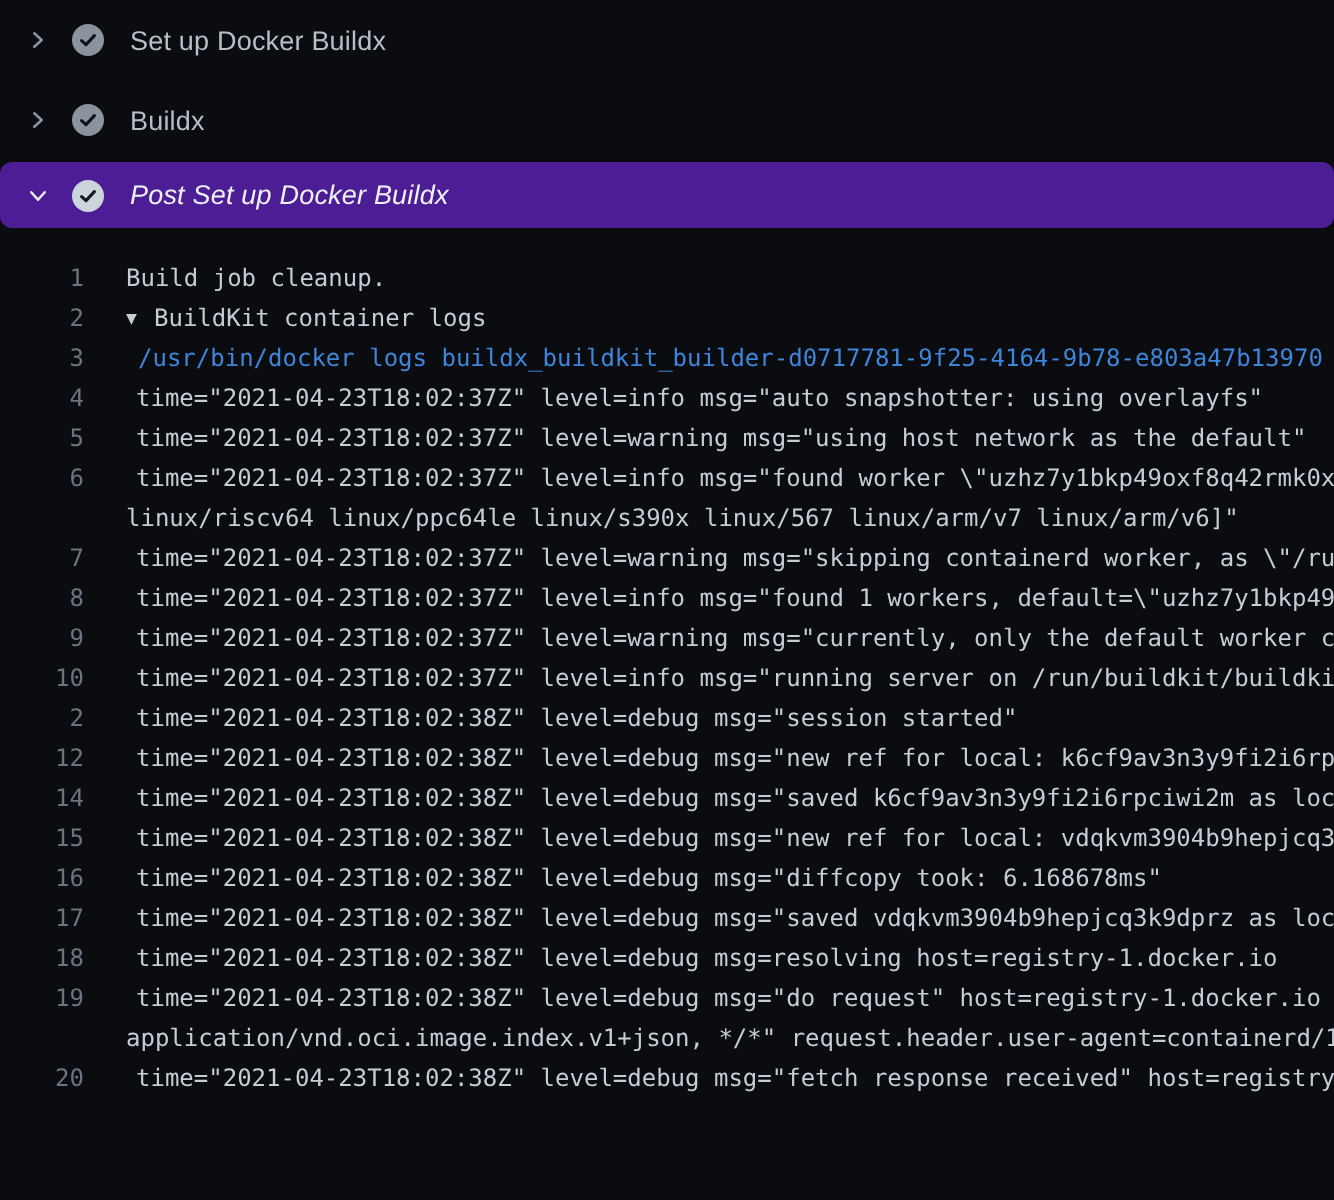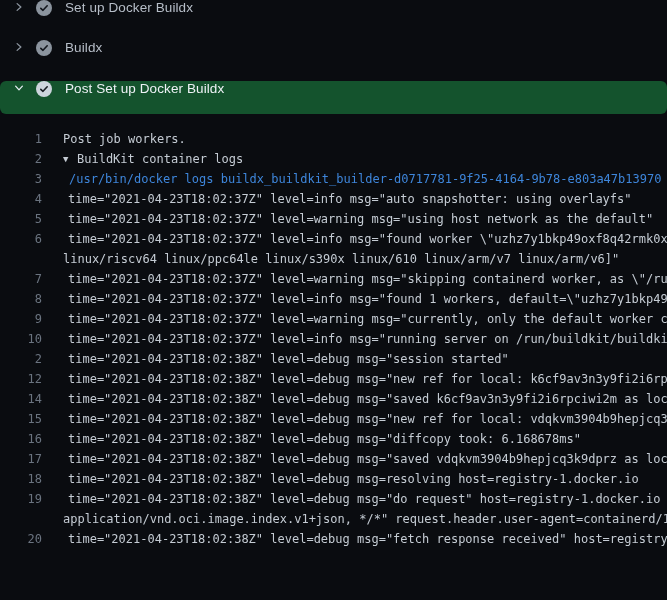--- a/index.html
+++ b/index.html
@@ -4,28 +4,28 @@
 <style>
   html,body{margin:0;padding:0;background:#0a0c10;}
   .screen{
     position:relative;width:667px;height:600px;overflow:hidden;
     background:#0a0c10;
     font-family:"Liberation Sans",sans-serif;
     -webkit-font-smoothing:antialiased;
   }
   
   .step-row{
-    display:flex;align-items:flex-start;height:40px;padding-left:12px;
+    display:flex;align-items:center;height:40px;padding-left:12px;
     cursor:pointer;box-sizing:border-box;
   }
   .step-row .chev{width:14px;height:14px;display:flex;align-items:center;justify-content:center;color:#8b949e;flex:0 0 14px;}
   .step-row .status{margin-left:10px;width:16px;height:16px;flex:0 0 16px;color:#8b949e;}
   .step-row .label{margin-left:13px;font-size:13.5px;color:#b7bec8;letter-spacing:.1px;}
   .step-row.expanded{
-    height:33px;margin-top:1px;background:#14532d;border-radius:6px;
+    height:33px;margin-top:1px;background:#4c1d95;border-radius:6px;font-style:italic;
   }
   .step-row.expanded .chev{color:#e6edf3;}
   .step-row.expanded .status{color:#ccd4dc;}
   .step-row.expanded .label{color:#eef2f6;}
   
   .log{
     margin-top:15px;
     font-family:"DejaVu Sans Mono","Liberation Mono",monospace;
     font-size:12px;line-height:20px;
   }
@@ -94,21 +94,21 @@
         </svg>
     </span>
     <span class="label">Post Set up Docker Buildx</span>
   </div>
 
   <div class="log" id="log-lines">
     <div class="log-row style-normal">
       <a class="num">1</a>
       <span class="content">
         
-        <span class="txt">Post job workers.</span>
+        <span class="txt">Build job cleanup.</span>
       </span>
     </div>
 
     <div class="log-row style-group">
       <a class="num">2</a>
       <span class="content">
         <span class="marker">▼</span>
         <span class="txt">BuildKit container logs</span>
       </span>
     </div>
@@ -142,21 +142,21 @@
       <span class="content">
         
         <span class="txt">time="2021-04-23T18:02:37Z" level=info msg="found worker \"uzhz7y1bkp49oxf8q42rmk0xjd\"</span>
       </span>
     </div>
 
     <div class="log-row style-cont">
       <a class="num"></a>
       <span class="content">
         
-        <span class="txt">linux/riscv64 linux/ppc64le linux/s390x linux/610 linux/arm/v7 linux/arm/v6]"</span>
+        <span class="txt">linux/riscv64 linux/ppc64le linux/s390x linux/567 linux/arm/v7 linux/arm/v6]"</span>
       </span>
     </div>
 
     <div class="log-row style-entry">
       <a class="num">7</a>
       <span class="content">
         
         <span class="txt">time="2021-04-23T18:02:37Z" level=warning msg="skipping containerd worker, as \"/run/c</span>
       </span>
     </div>

